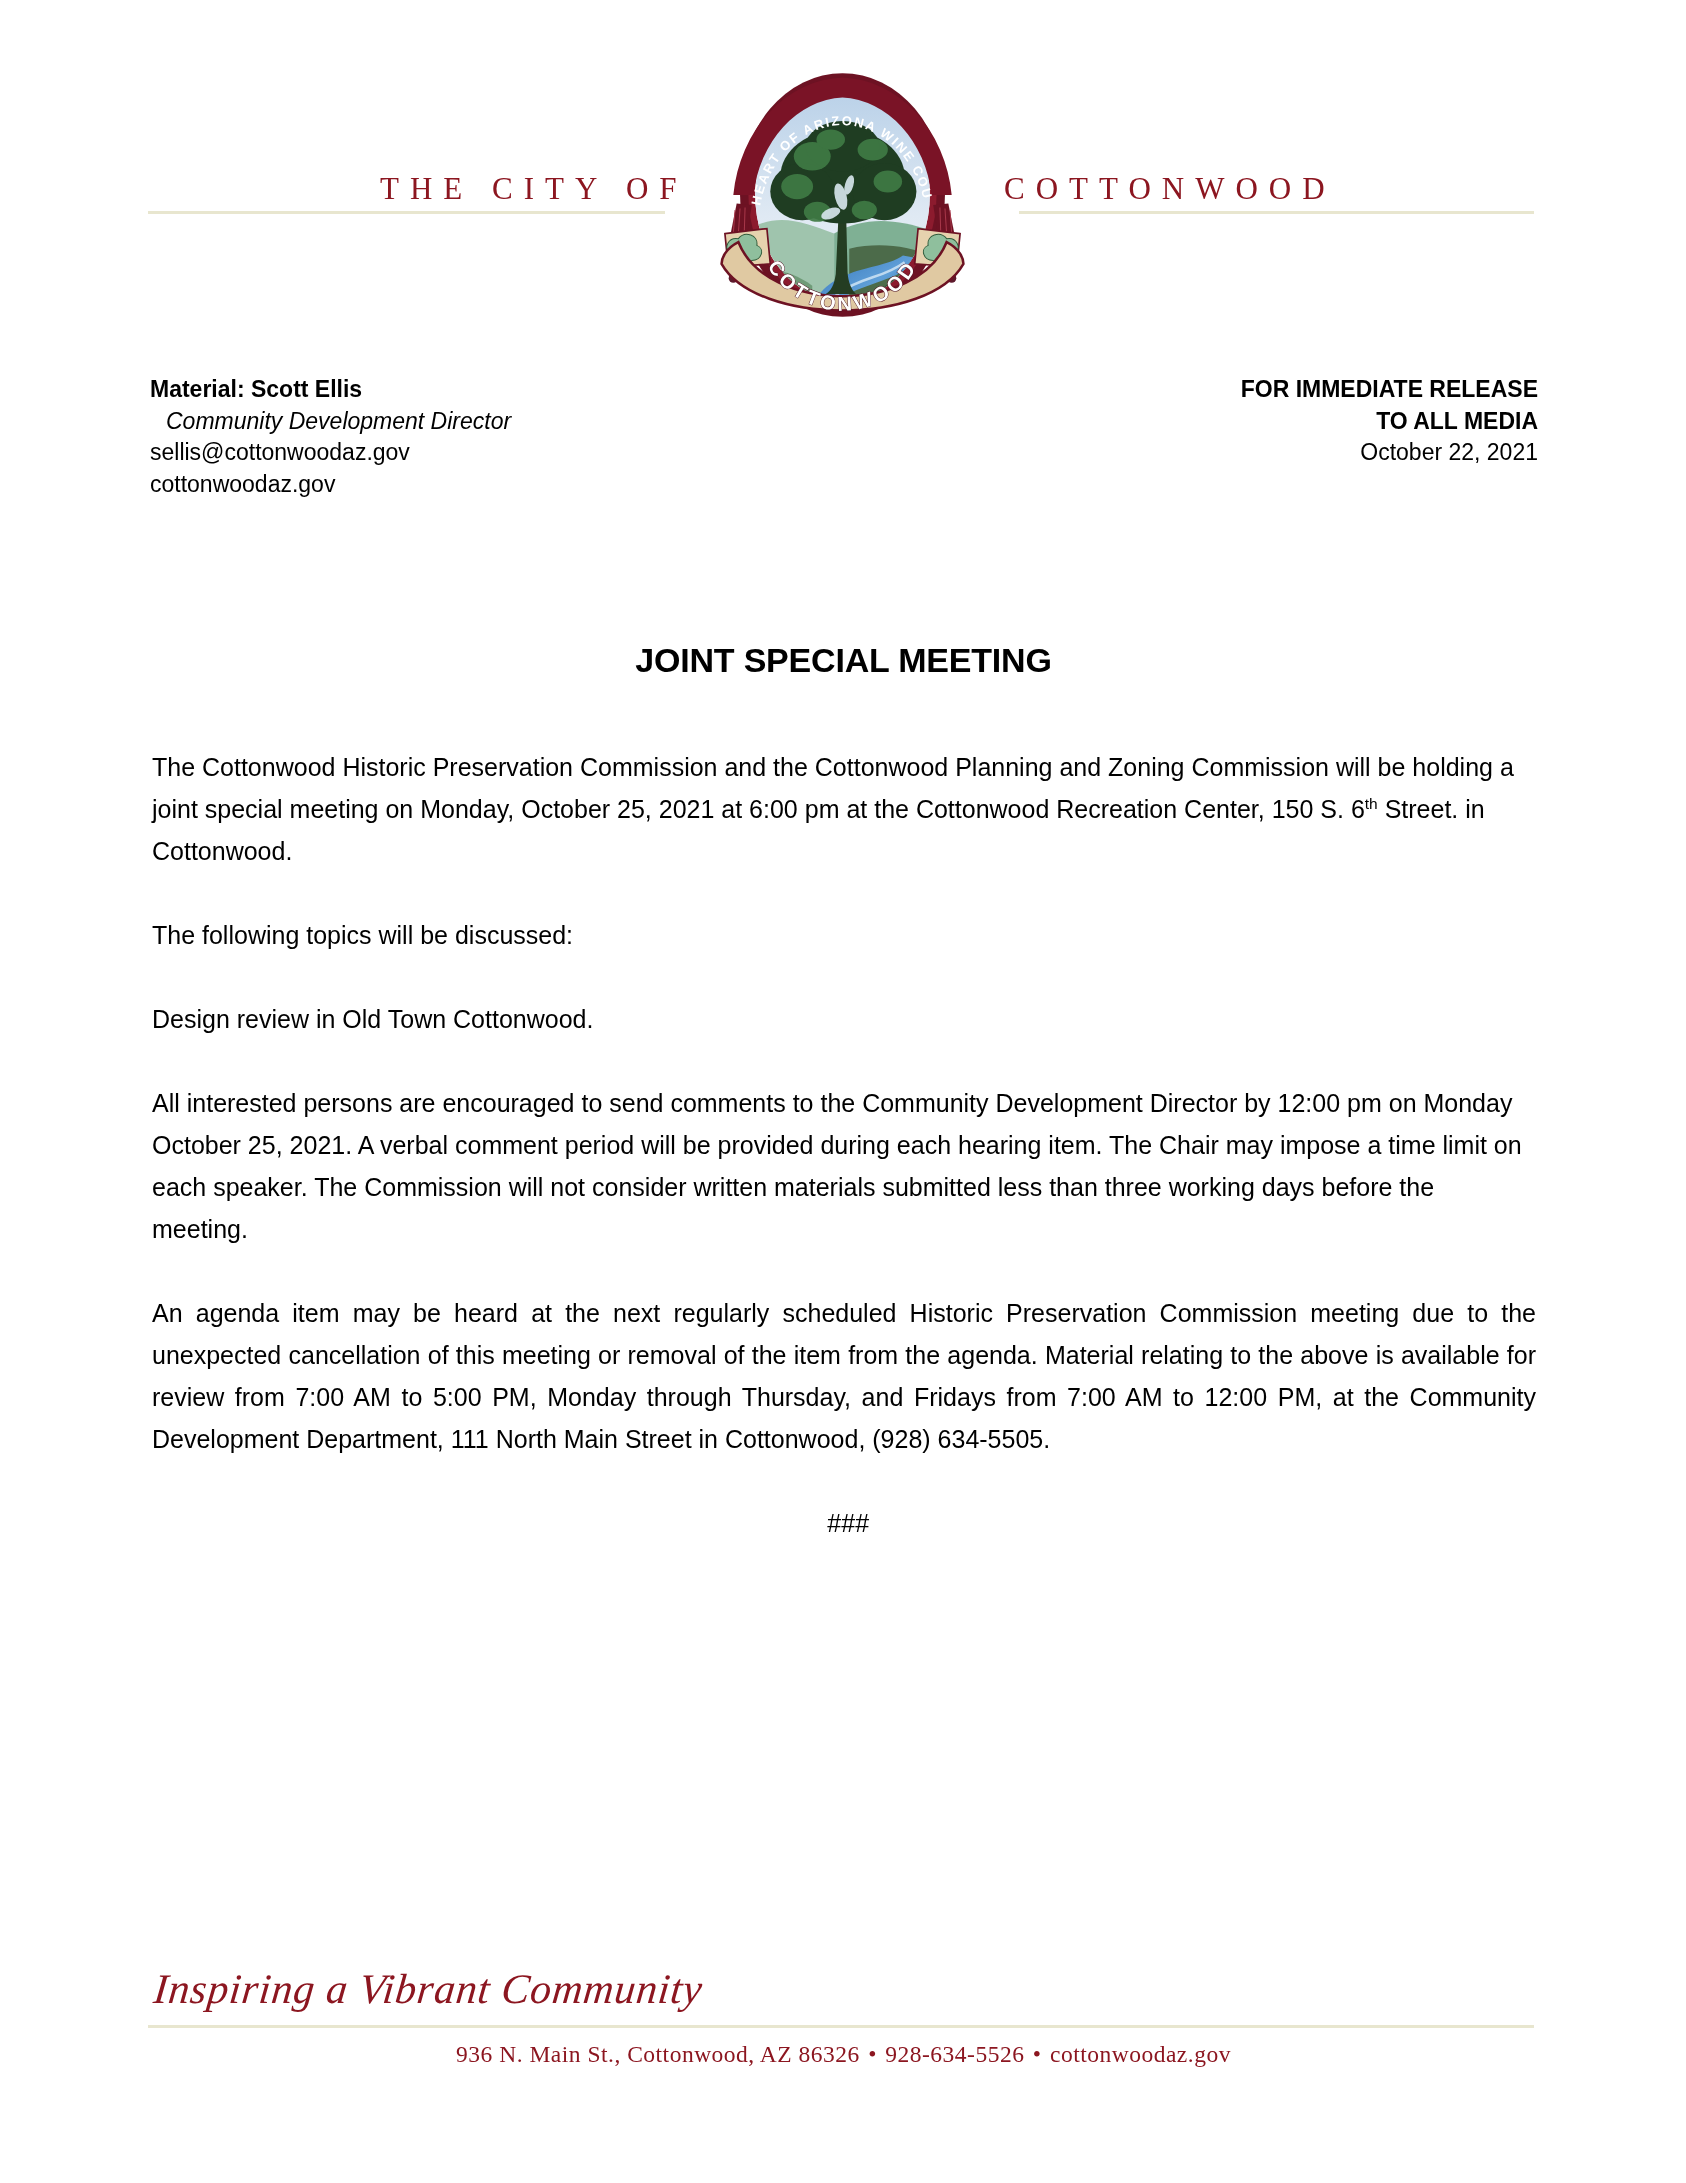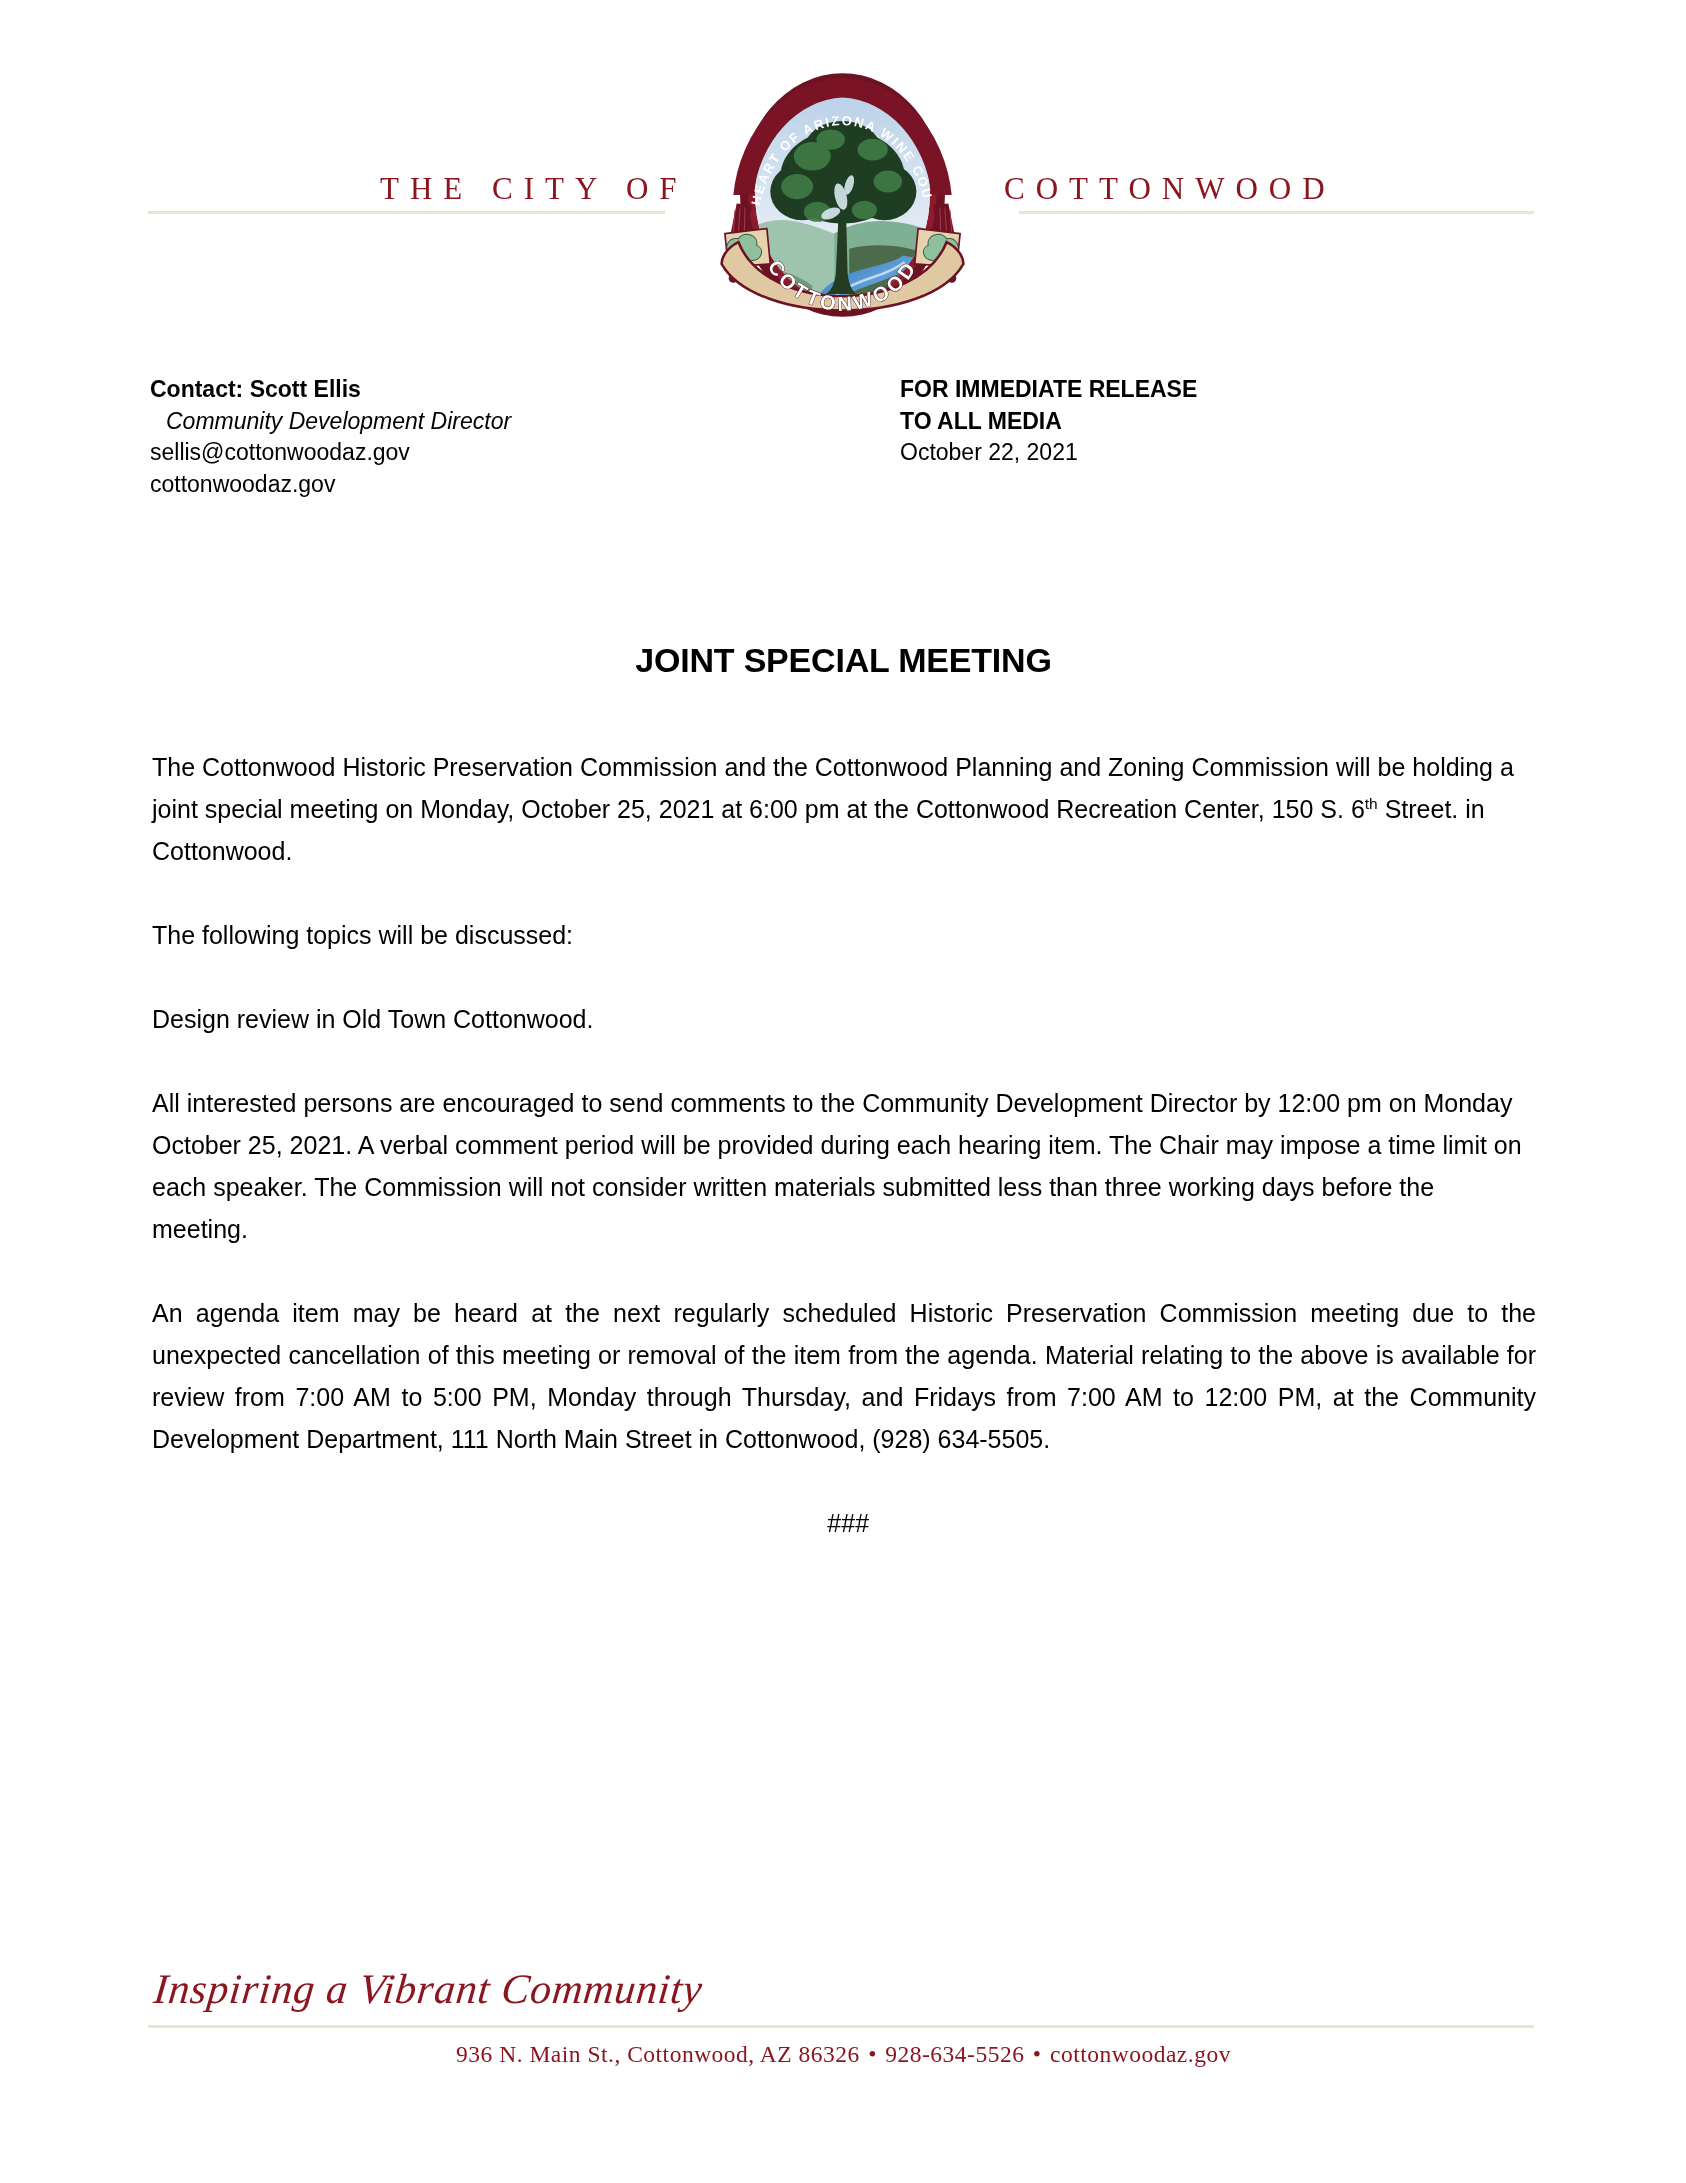--- a/index.html
+++ b/index.html
@@ -74,20 +74,21 @@
   }
   .contact-block .ln { white-space: nowrap; }
   .contact-block .ln.bold { font-weight: bold; }
   .contact-block .ln.ital { font-style: italic; margin-left: 16px; }
 
   .release-block {
     position: absolute;
     right: 149px;
     top: 374px;
     width: 638px;
+    text-align: right;
     font-size: 23px;
     line-height: 31.5px;
   }
   .release-block .ln { white-space: nowrap; }
   .release-block .ln.bold { font-weight: bold; }
 
   
   .doc-title {
     position: absolute;
     left: 150px;
@@ -298,21 +299,21 @@
                  C 262 306, 58 306, 16 232
                  C 16 226, 20 214, 36 206 Z" fill="#e0c9a2" stroke="#6d1223" stroke-width="3"></path>
         <text font-family="'Liberation Sans', sans-serif" font-size="24" font-weight="bold" fill="#ffffff" stroke="#4d1020" stroke-width="1.1" letter-spacing="4" paint-order="stroke">
           <textPath href="#bannerPath" startOffset="50%" text-anchor="middle">COTTONWOOD</textPath>
         </text>
       </svg>
     </div>
   </div>
 
   <div class="contact-block">
-    <div class="ln bold">Contact: Scott Ellis</div>
+    <div class="ln bold">Material: Scott Ellis</div>
     <div class="ln ital">Community Development Director</div>
     <div class="ln">sellis@cottonwoodaz.gov</div>
     <div class="ln">cottonwoodaz.gov</div>
   </div>
 
   <div class="release-block">
     <div class="ln bold">FOR IMMEDIATE RELEASE</div>
     <div class="ln bold">TO ALL MEDIA</div>
     <div class="ln">October 22, 2021</div>
   </div>

